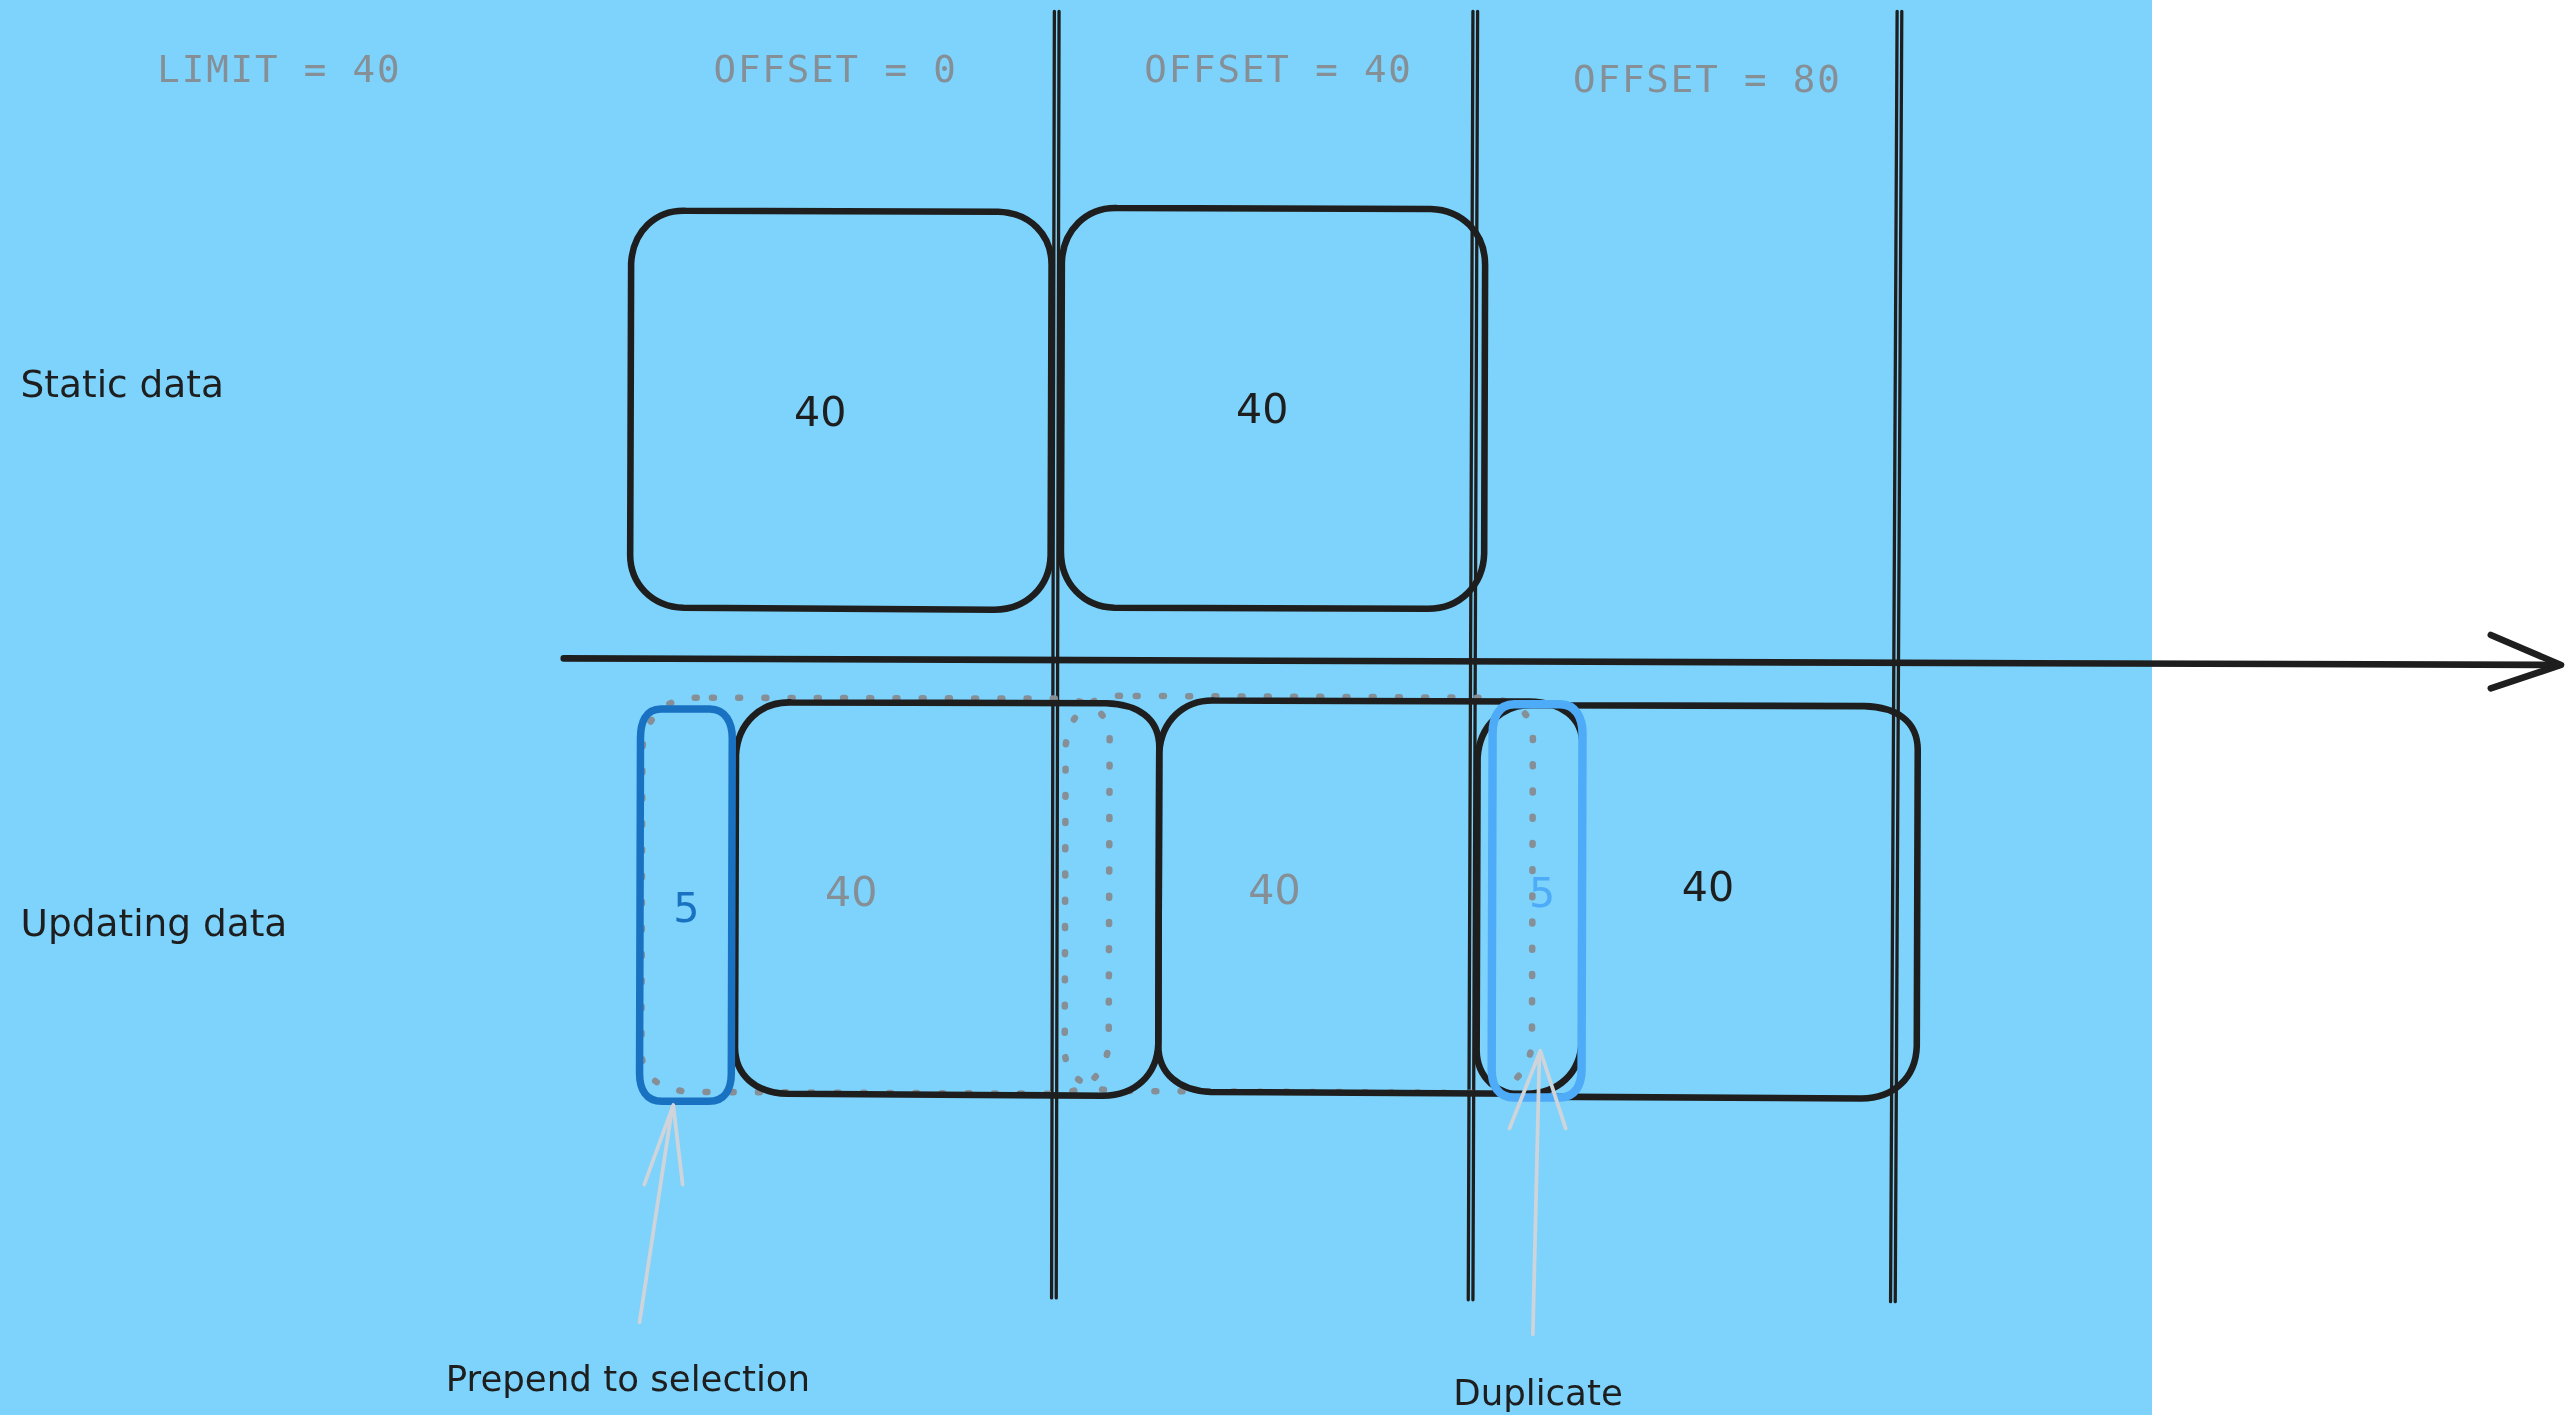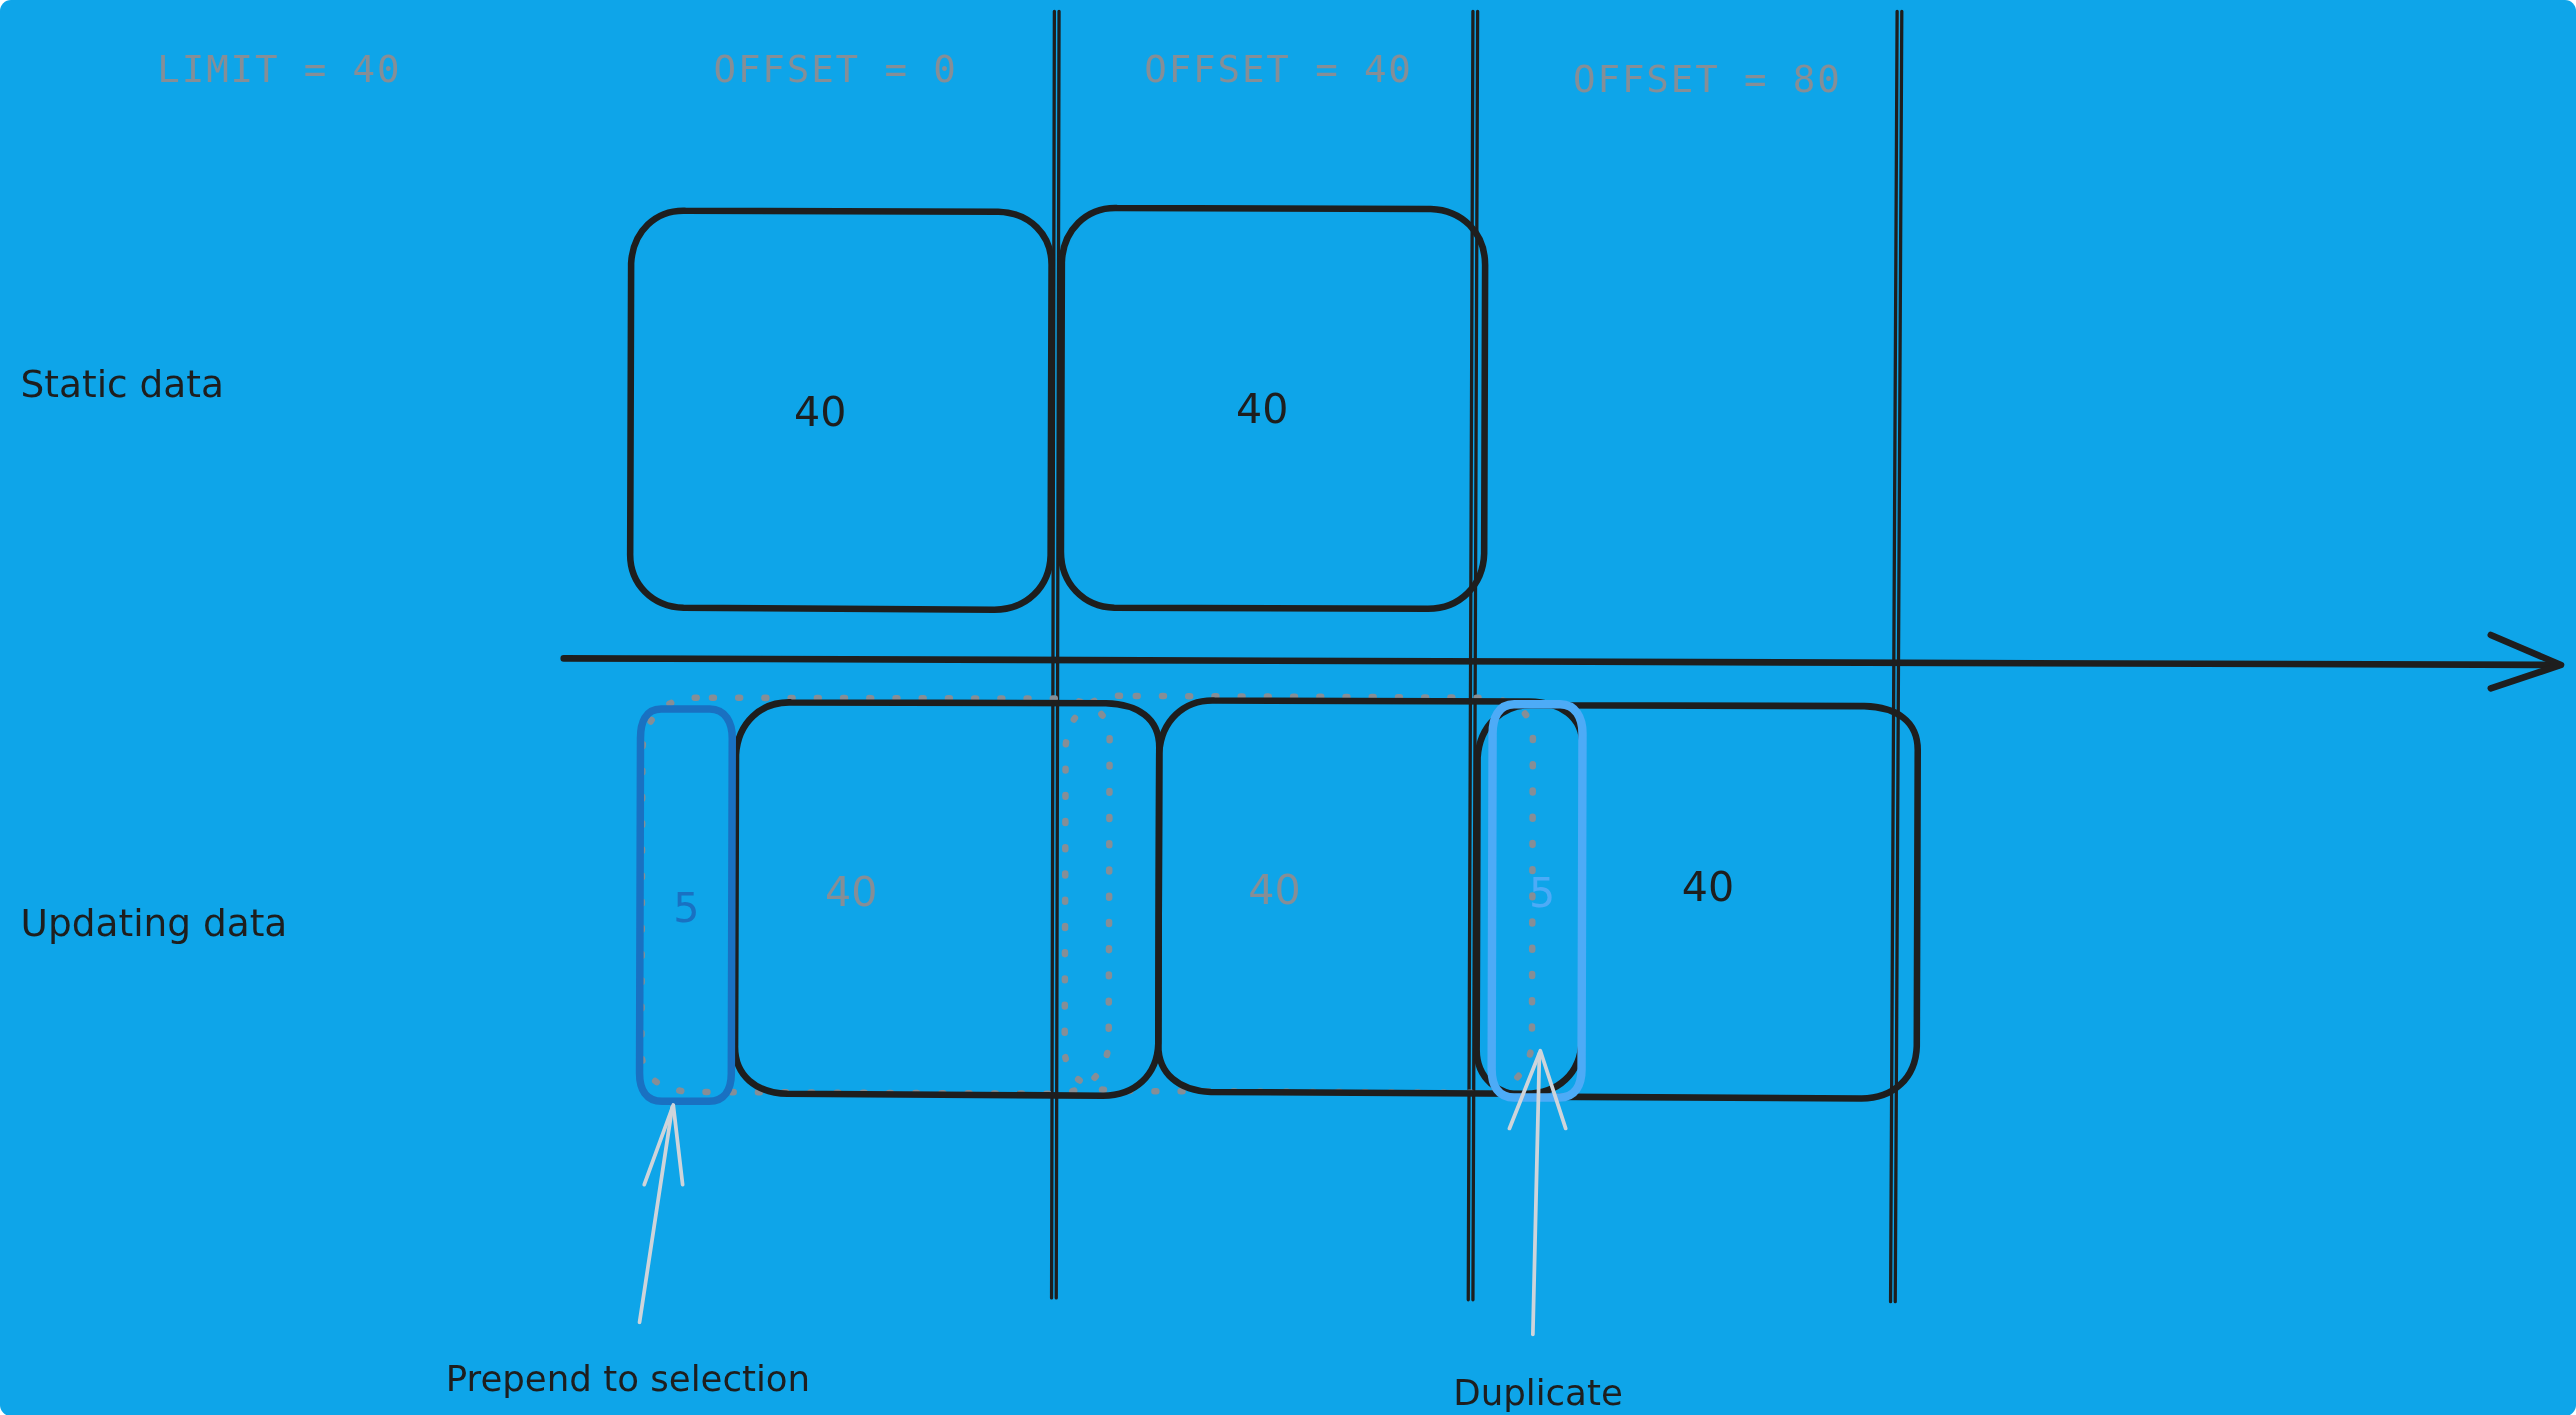--- a/index.html
+++ b/index.html
@@ -8,24 +8,23 @@
     background: #ffffff;
   }
   body {
     width: 2576px;
     height: 1416px;
     overflow: hidden;
     font-family: "DejaVu Sans", sans-serif;
   }
   #stage {
     position: relative;
-    width: 2576px;
+    width: 2152px;
     height: 1416px;
-    background: #0ea5e9;
-    border-radius: 11px;
+    background: #7dd3fc;
   }
   svg.layer {
     position: absolute;
     top: 0;
     left: 0;
     width: 2576px;
     height: 1416px;
   }
   .hand-text {
     font-family: "DejaVu Sans", sans-serif;

